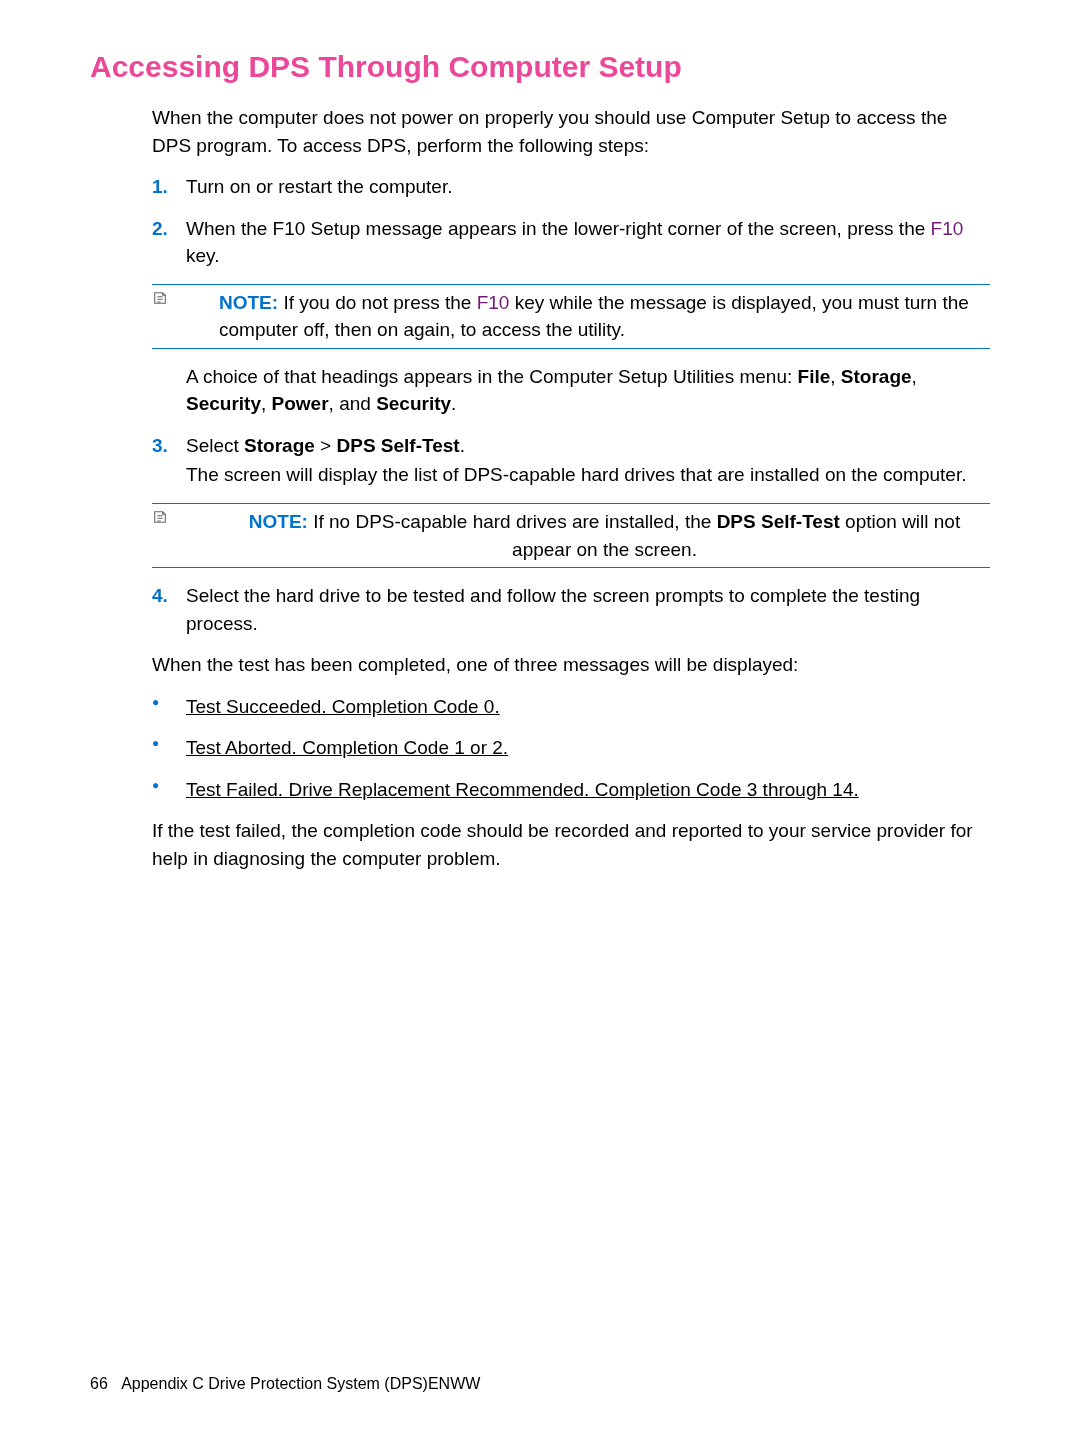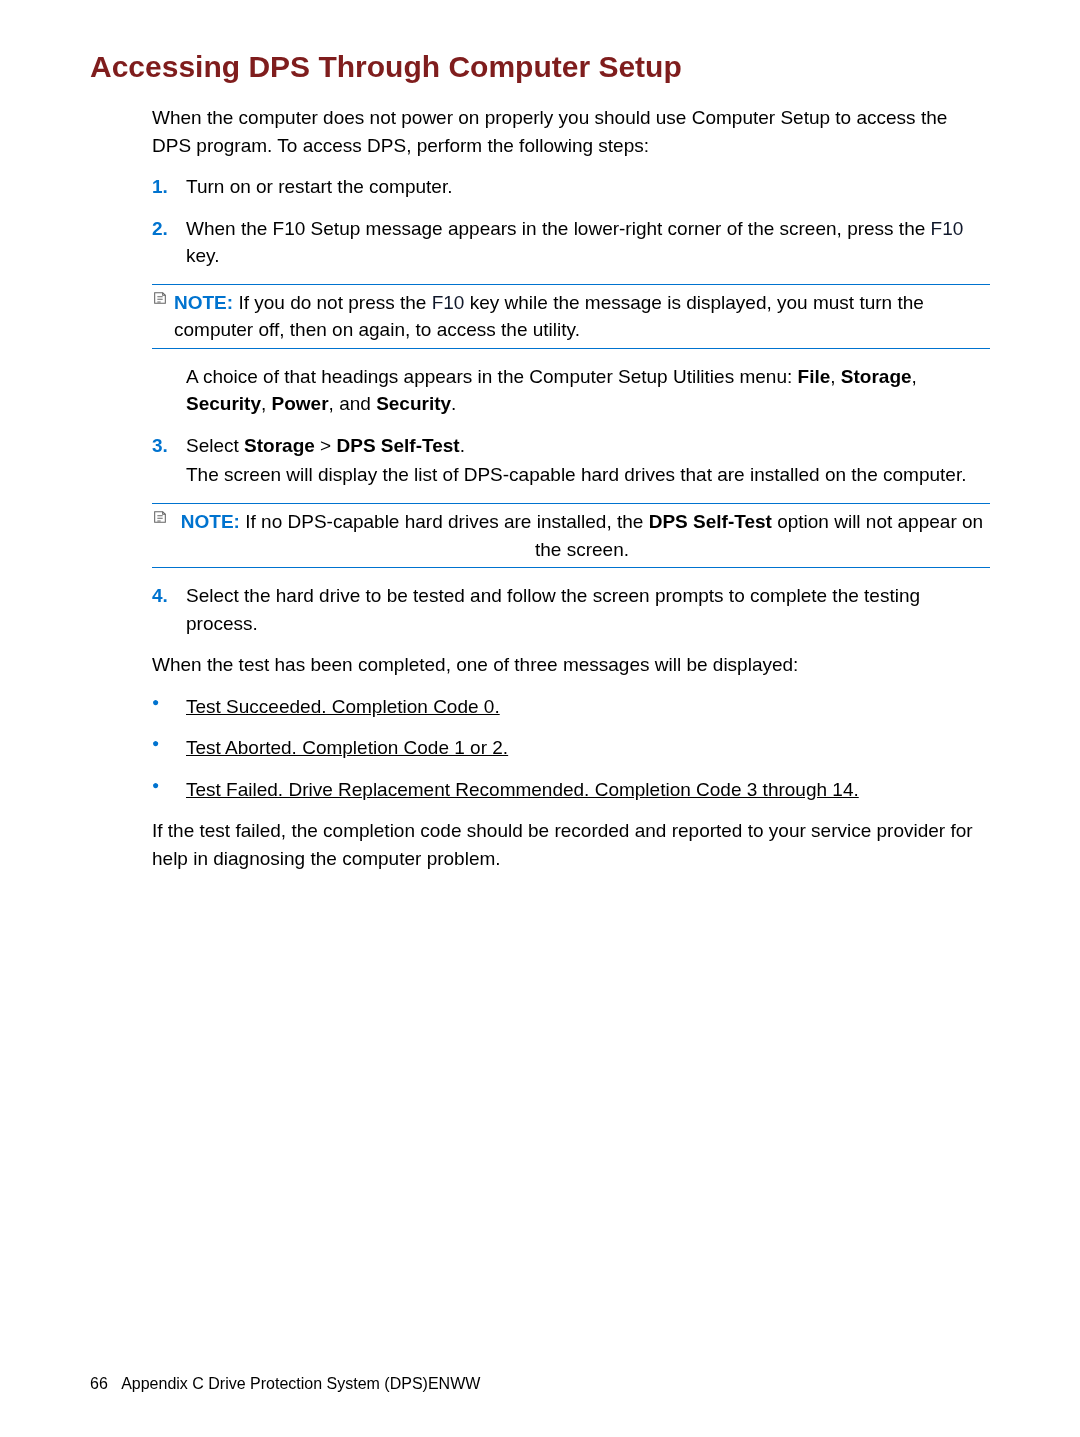--- a/index.html
+++ b/index.html
@@ -10,21 +10,21 @@
     font-family: Arial, Helvetica, sans-serif;
     color: #000;
   }
   .page {
     width: 1080px;
     height: 1437px;
     position: relative;
     padding: 50px 90px 30px 90px;
   }
   .h1 {
-    color: #7f1d1d;
+    color: #ec4899;
     font-size: 30px;
     font-weight: bold;
     margin: 0 0 20px 0;
   }
   .body-indent {
     margin-left: 62px;
     font-size: 19px;
     line-height: 1.45;
   }
   .para {
@@ -53,41 +53,42 @@
   }
   .note-box {
     border-top: 1px solid #0073cf;
     border-bottom: 1px solid #0073cf;
     padding: 4px 0 4px 0;
     margin: 10px 0 14px 0;
     position: relative;
   }
   .note-inner {
     display: flex;
+    gap: 45px;
   }
   .note-icon {
     flex: 0 0 auto;
     color: #666;
     margin-right: 6px;
     padding-top: 1px;
   }
   .note-icon svg {
     width: 16px;
     height: 16px;
     display: block;
   }
   .note-text {
     flex: 1 1 auto;
   }
   .note-label {
     color: #0073cf;
     font-weight: bold;
   }
   .key {
-    color: #0f172a;
+    color: #701a75;
     margin-top: 17px;
   }
   .bold { font-weight: bold; }
   ul.bullets {
     list-style: none;
     padding: 0;
     margin: 0;
     text-decoration: underline;
   }
   ul.bullets > li {

